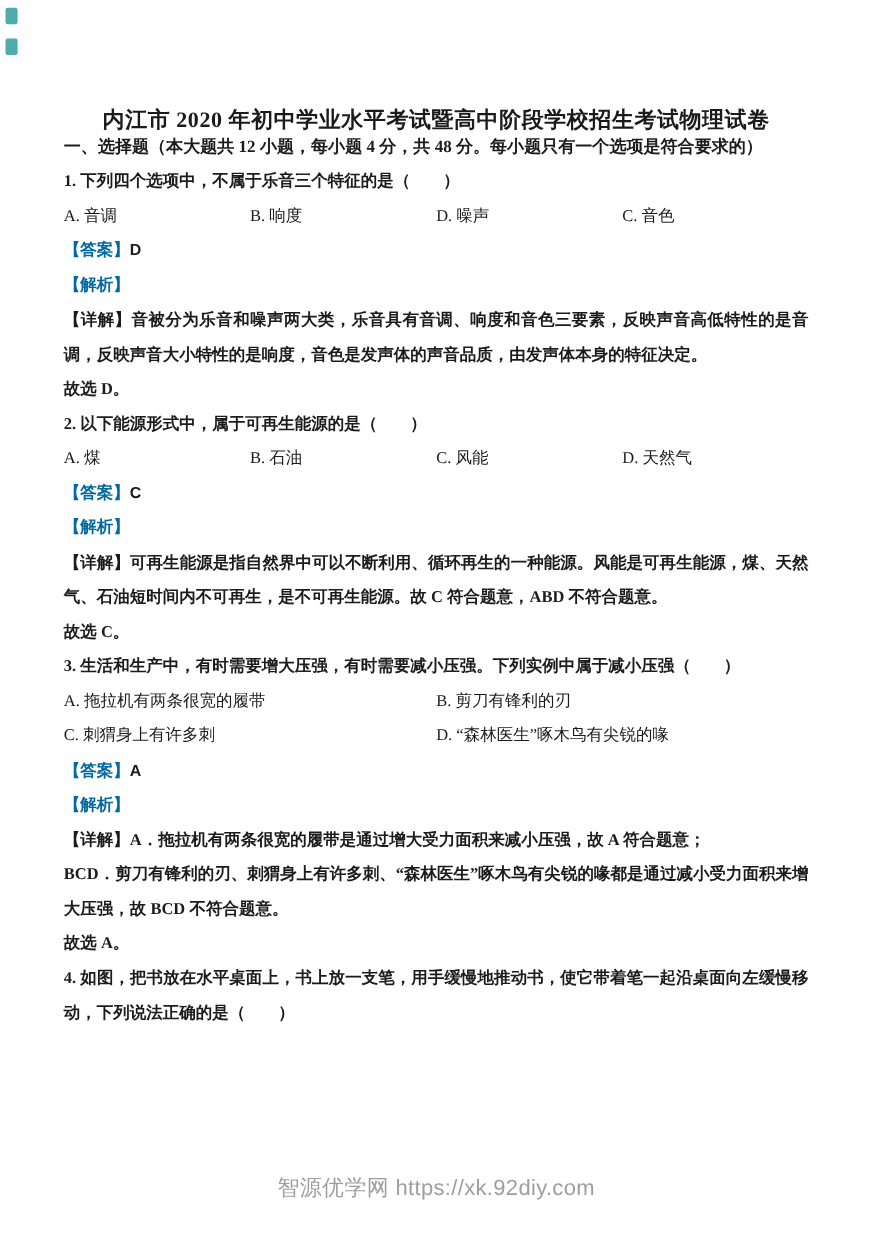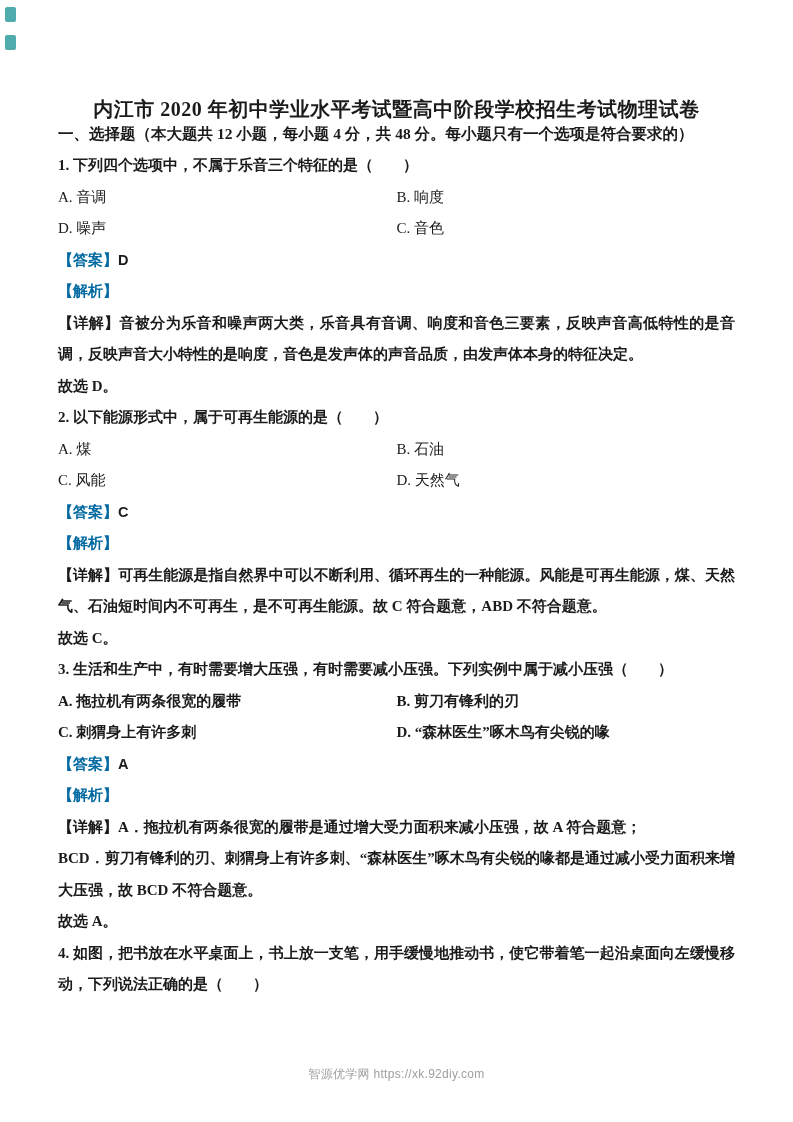--- a/index.html
+++ b/index.html
@@ -36,34 +36,33 @@
   }
   .content {
     margin-top: 4px;
     font-size: 15px;
     line-height: 31.5px;
   }
   .content p { margin: 0; font-weight: bold; }
   .just { text-align: justify; }
   .opts4 {
     display: grid;
-    grid-template-columns: 1fr 1fr;
+    grid-template-columns: 1fr 1fr 1fr 1fr;
   }
   .opts2 {
     display: grid;
     grid-template-columns: 1fr 1fr;
-    font-weight: bold;
   }
   .blue { color: #0369a1; }
   .ans-letter { color: #1b1b1b; font-family: "Liberation Sans", sans-serif; font-size: 14.5px; }
   .footer {
     position: absolute; top: 1066px; left: 0; right: 0;
     text-align: center;
     font-family: "Liberation Sans", sans-serif;
-    font-size: 12px; color: #9e9e9e;
+    font-size: 20px; color: #9e9e9e;
     letter-spacing: 0.3px;
   }
 </style>
 </head>
 <body>
 
 <span class="corner-mark m1"></span>
 <span class="corner-mark m2"></span>
 
 <div class="page">

